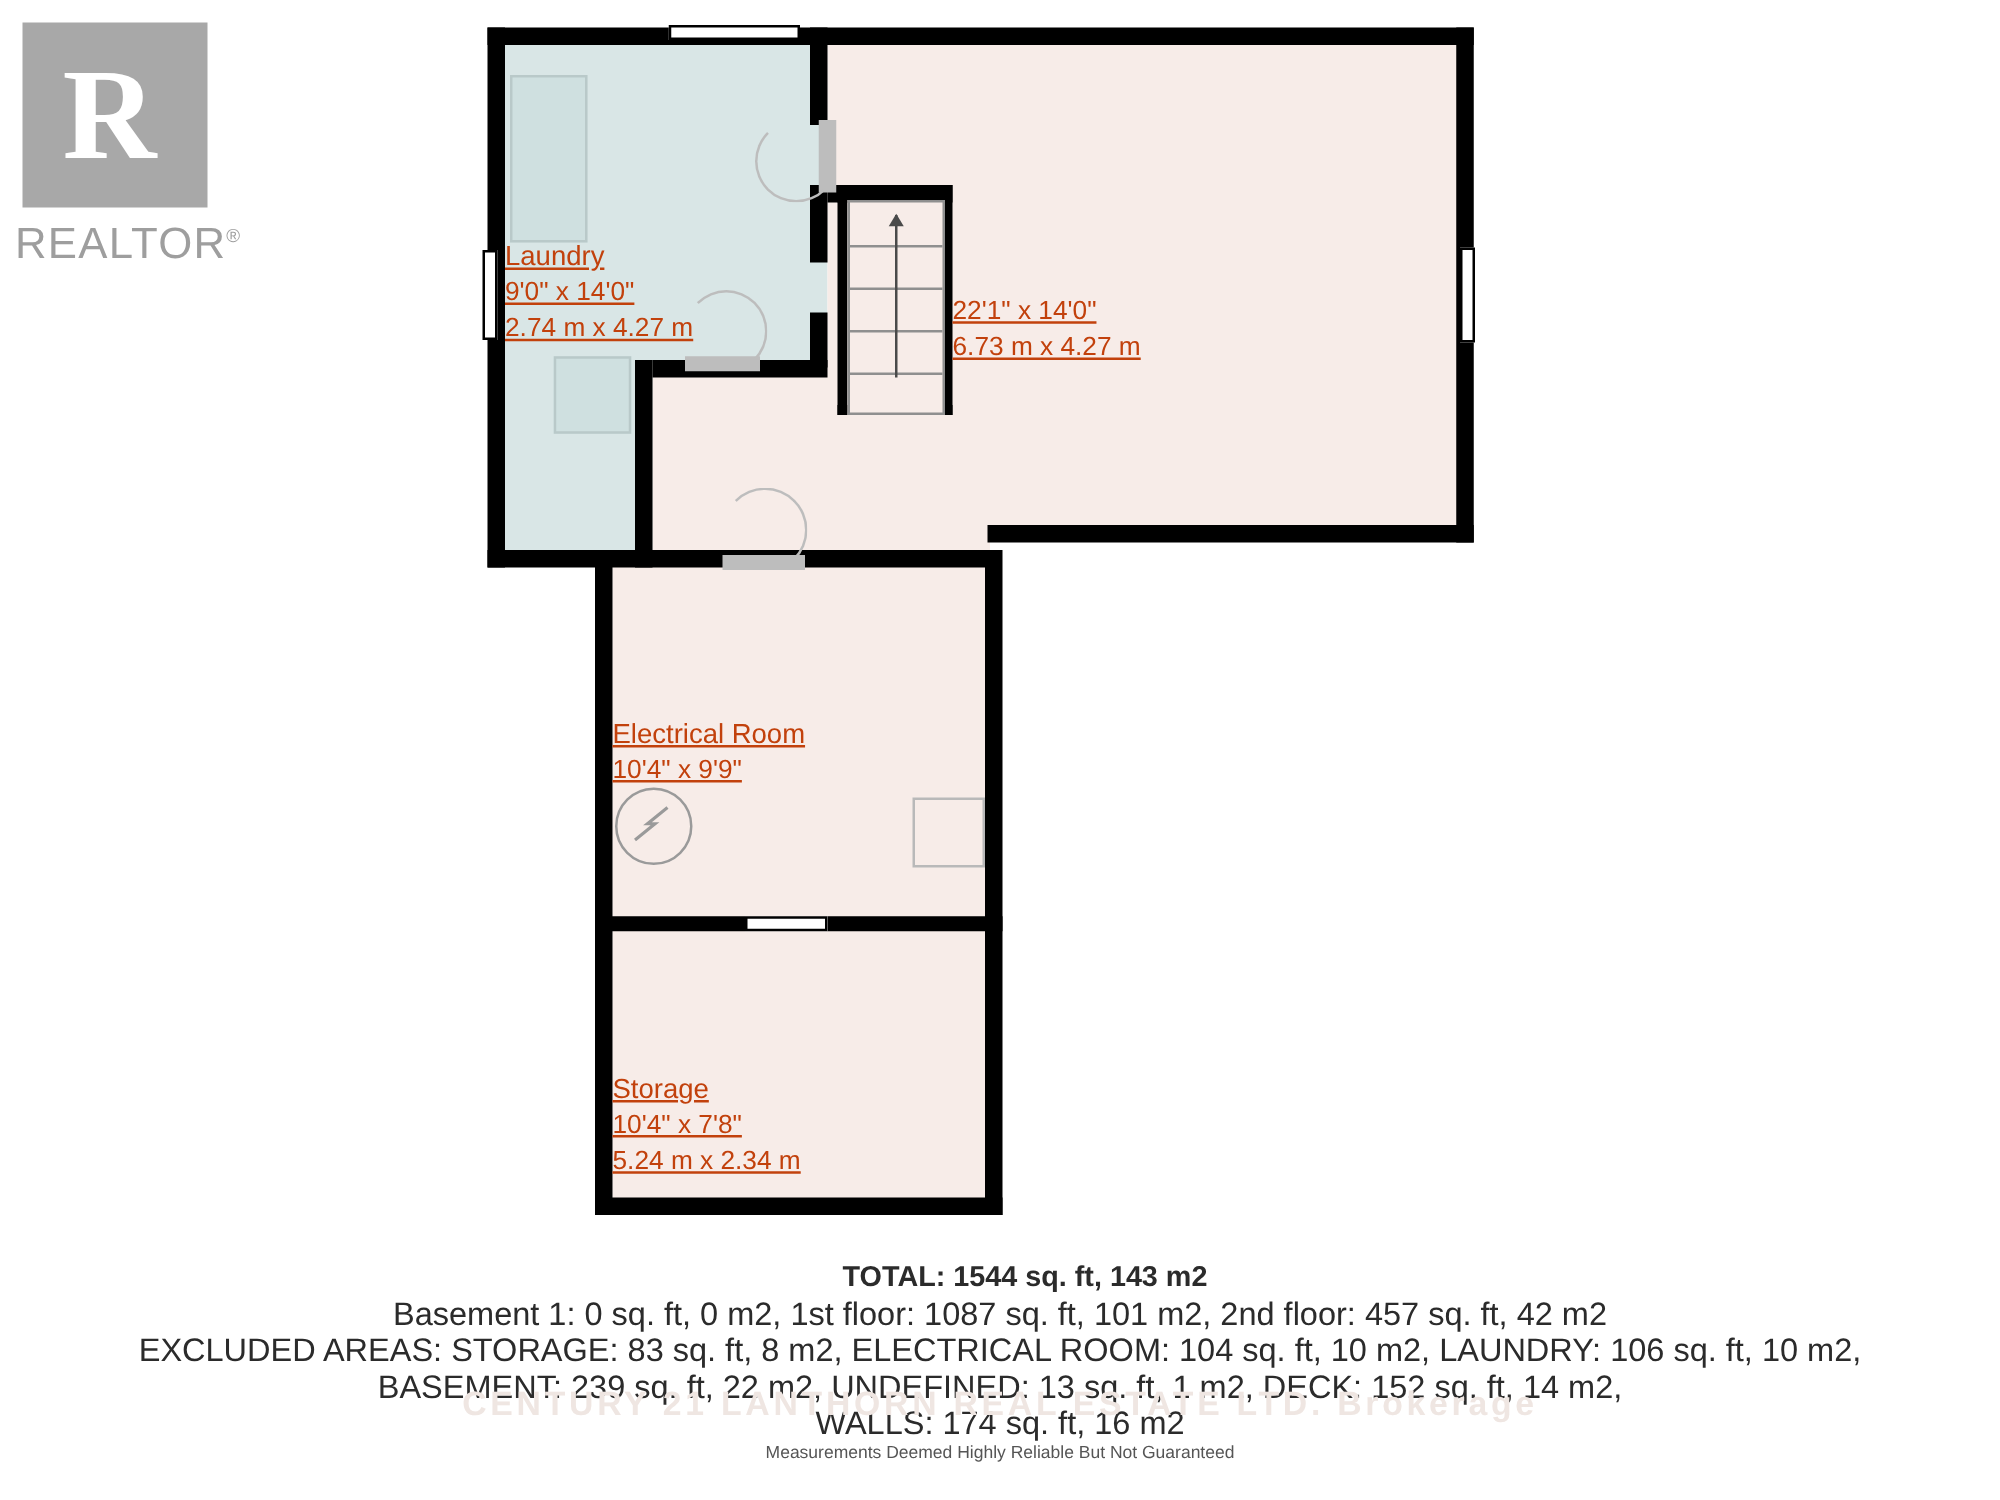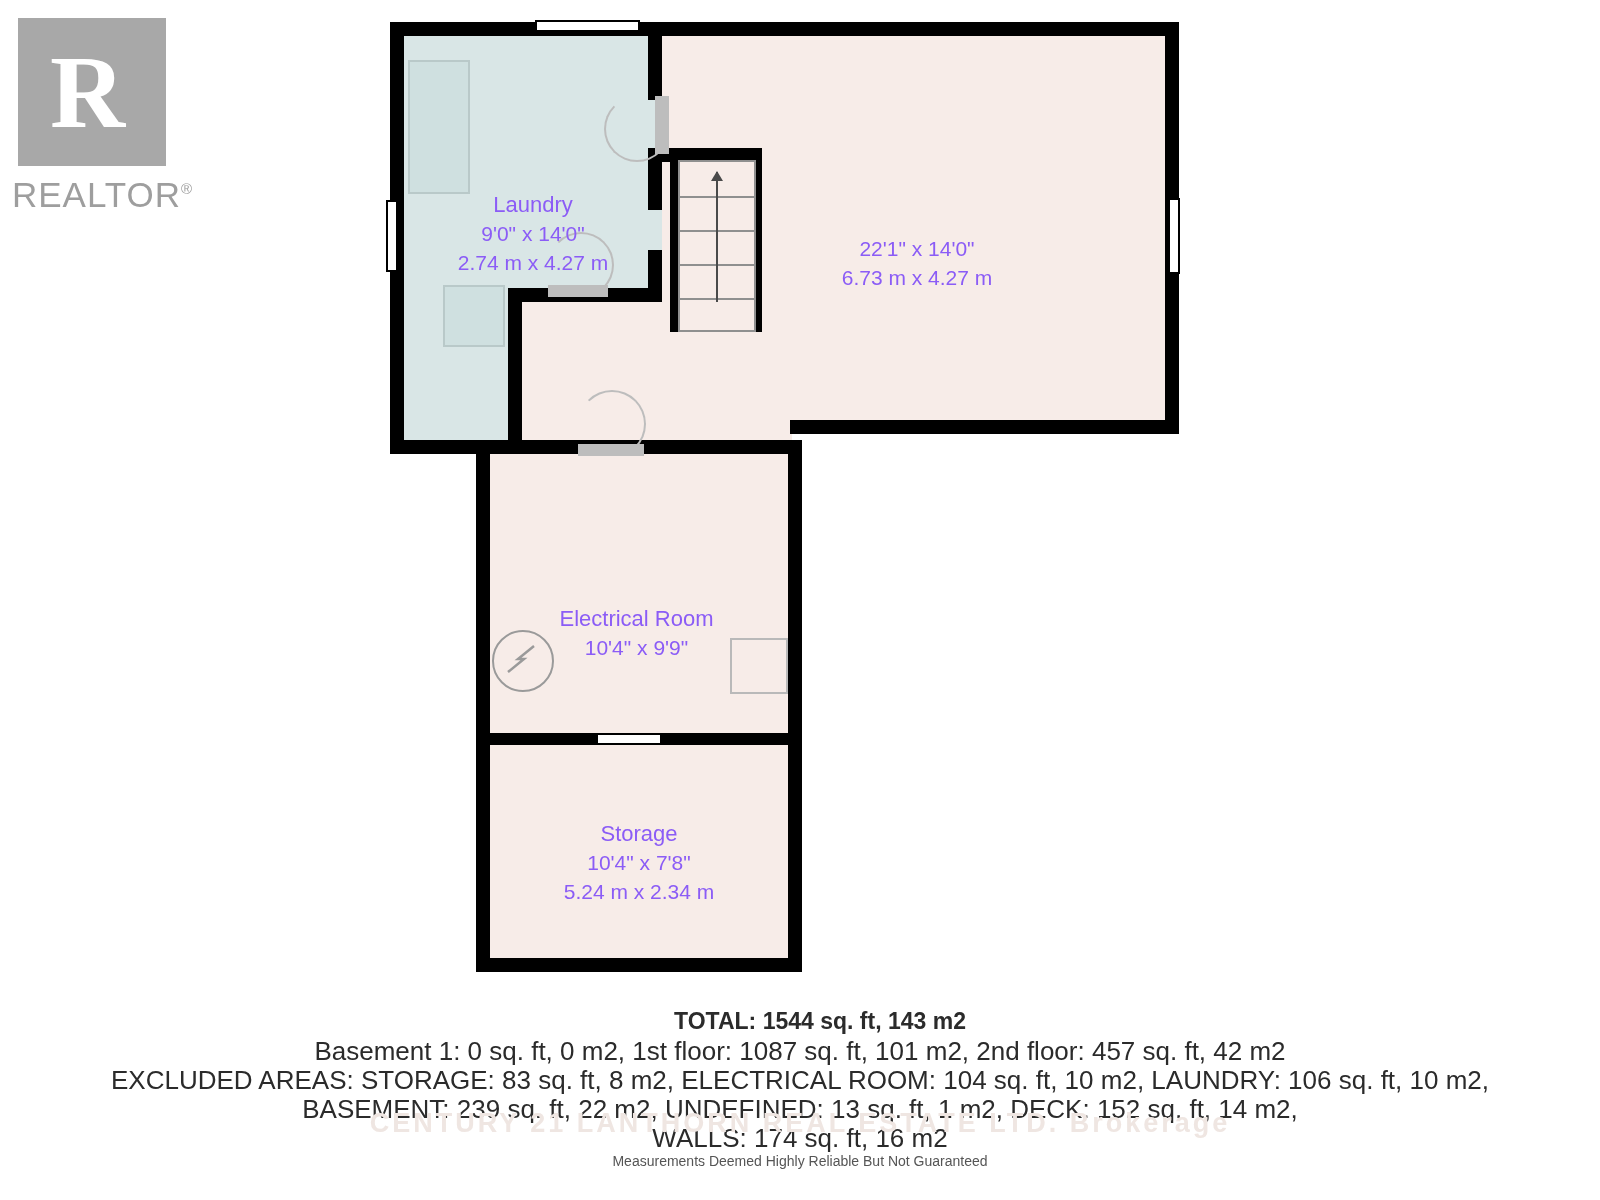--- a/index.html
+++ b/index.html
@@ -72,25 +72,25 @@
     background: #000000;
   }
   .room-fill {
     position: absolute;
   }
   .fill-pink { background: #f7ece8; }
   .fill-blue { background: #d9e6e6; }
 
   .room-label {
     position: absolute;
-    text-align: center;
-    color: #8b5cf6;
+    color: #c2410c;
     font-size: 21px;
     line-height: 29px;
     white-space: nowrap;
+    text-decoration: underline;
   }
   .room-label .nm { font-size: 22px; }
 
   .fixture {
     position: absolute;
     border: 2px solid #b9b9b9;
     background: transparent;
   }
   .fixture-blue {
     position: absolute;
@@ -277,26 +277,26 @@
     <div class="nm">Laundry</div>
     <div>9'0" x 14'0"</div>
     <div>2.74 m x 4.27 m</div>
   </div>
 
   <div class="room-label" style="left:762px; top:234px; width:310px;">
     <div>22'1" x 14'0"</div>
     <div>6.73 m x 4.27 m</div>
   </div>
 
-  <div class="room-label" style="left:490px; top:604px; width:293px;">
+  <div class="room-label" style="left:490px; top:572px; width:293px;">
     <div class="nm">Electrical Room</div>
     <div>10'4" x 9'9"</div>
   </div>
 
-  <div class="room-label" style="left:490px; top:819px; width:298px;">
+  <div class="room-label" style="left:490px; top:856px; width:298px;">
     <div class="nm">Storage</div>
     <div>10'4" x 7'8"</div>
     <div>5.24 m x 2.34 m</div>
   </div>
 
 </div>
 
 <div class="footer">
   <div class="total">TOTAL: 1544 sq. ft, 143 m2</div>
   <div class="line">Basement 1: 0 sq. ft, 0 m2, 1st floor: 1087 sq. ft, 101 m2, 2nd floor: 457 sq. ft, 42 m2</div>

